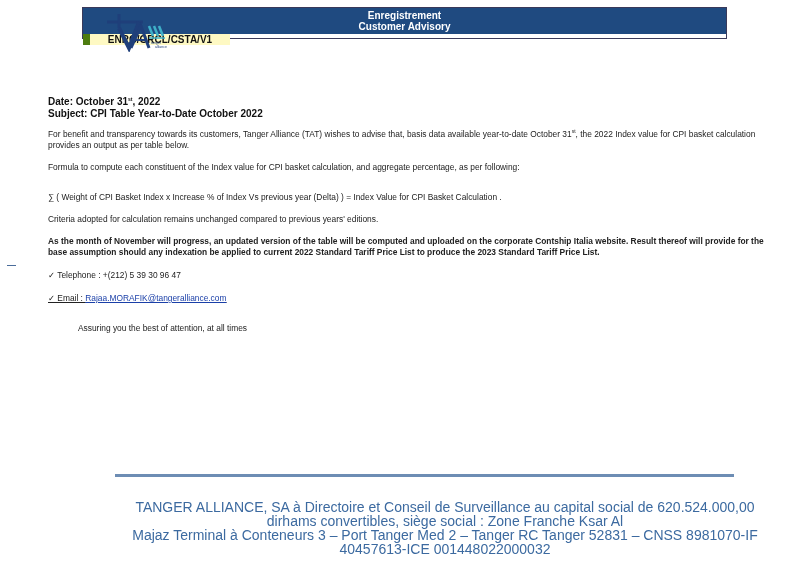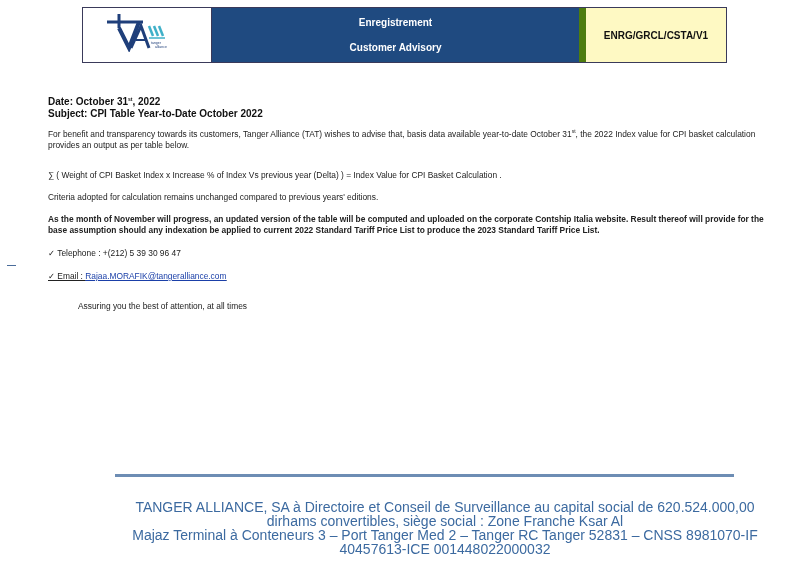--- a/index.html
+++ b/index.html
@@ -1,22 +1,22 @@
 <!DOCTYPE html>
 <html><head>
 <meta charset="utf-8">
 <style>
   html, body { margin: 0; padding: 0; }
   body {
     width: 800px; height: 571px; background: #ffffff; position: relative; overflow: hidden;
     font-family: "Liberation Sans", sans-serif; color: #222;
   }
   .header {
-    position: absolute; left: 82px; top: 7px; width: 645px; height: 56px;
-    border: 1px solid #3a3a5a; box-sizing: border-box; display: flex;
+    position: absolute; left: 82px; top: 7px; width: 645px; height: 32px;
+    border: 1px solid #3a3a5a; box-sizing: border-box; display: flex; flex-direction: column;
   }
   .hdr-logo { width: 128px; background: #fff; border-right: 1px solid #3a3a5a; position: relative; }
   .hdr-mid {
     flex: 1; background: #1f4a80; color: #fff; font-weight: bold; font-size: 10px;
     display: flex; flex-direction: column; align-items: center; justify-content: space-around;
     padding: 2px 0;
   }
   .hdr-ref {
     width: 140px; background: #fef9c3; border-left: 7px solid #4d7c0f;
     display: flex; align-items: center; justify-content: center;
@@ -72,20 +72,21 @@
 
 <div class="content">
   <div class="date">
     <span>Date: October 31</span><sup>st</sup><span>, 2022</span>
   </div>
   <div class="subject">Subject: CPI Table Year-to-Date October 2022</div>
 
   <p class="p1">
     <span>For benefit and transparency towards its customers, Tanger Alliance (TAT) wishes to advise that, basis data available year-to-date October 31</span><sup>st</sup><span>, the 2022 Index value for CPI basket calculation provides an output as per table below.</span>
   </p>
+  <p class="p2">Formula to compute each constituent of the Index value for CPI basket calculation, and aggregate percentage, as per following:</p>
   <p class="p3">∑ ( Weight of CPI Basket Index  x  Increase % of Index Vs previous year (Delta) ) = Index Value for CPI Basket Calculation .</p>
   <p class="p4">Criteria adopted for calculation remains unchanged compared to previous years' editions.</p>
   <p class="p5">As the month of November will progress, an updated version of the table will be computed and uploaded on the corporate Contship Italia website. Result thereof will provide for the base assumption should any indexation be applied to current 2022 Standard Tariff Price List to produce the 2023 Standard Tariff Price List.</p>
   <p class="p7">✓ Telephone : +(212) 5 39 30 96 47</p>
   <p class="p8">
     <span>✓ Email : </span><a class="email">Rajaa.MORAFIK@tangeralliance.com</a>
   </p>
   <p class="p9">Assuring you the best of attention, at all times</p>
 </div>
 

